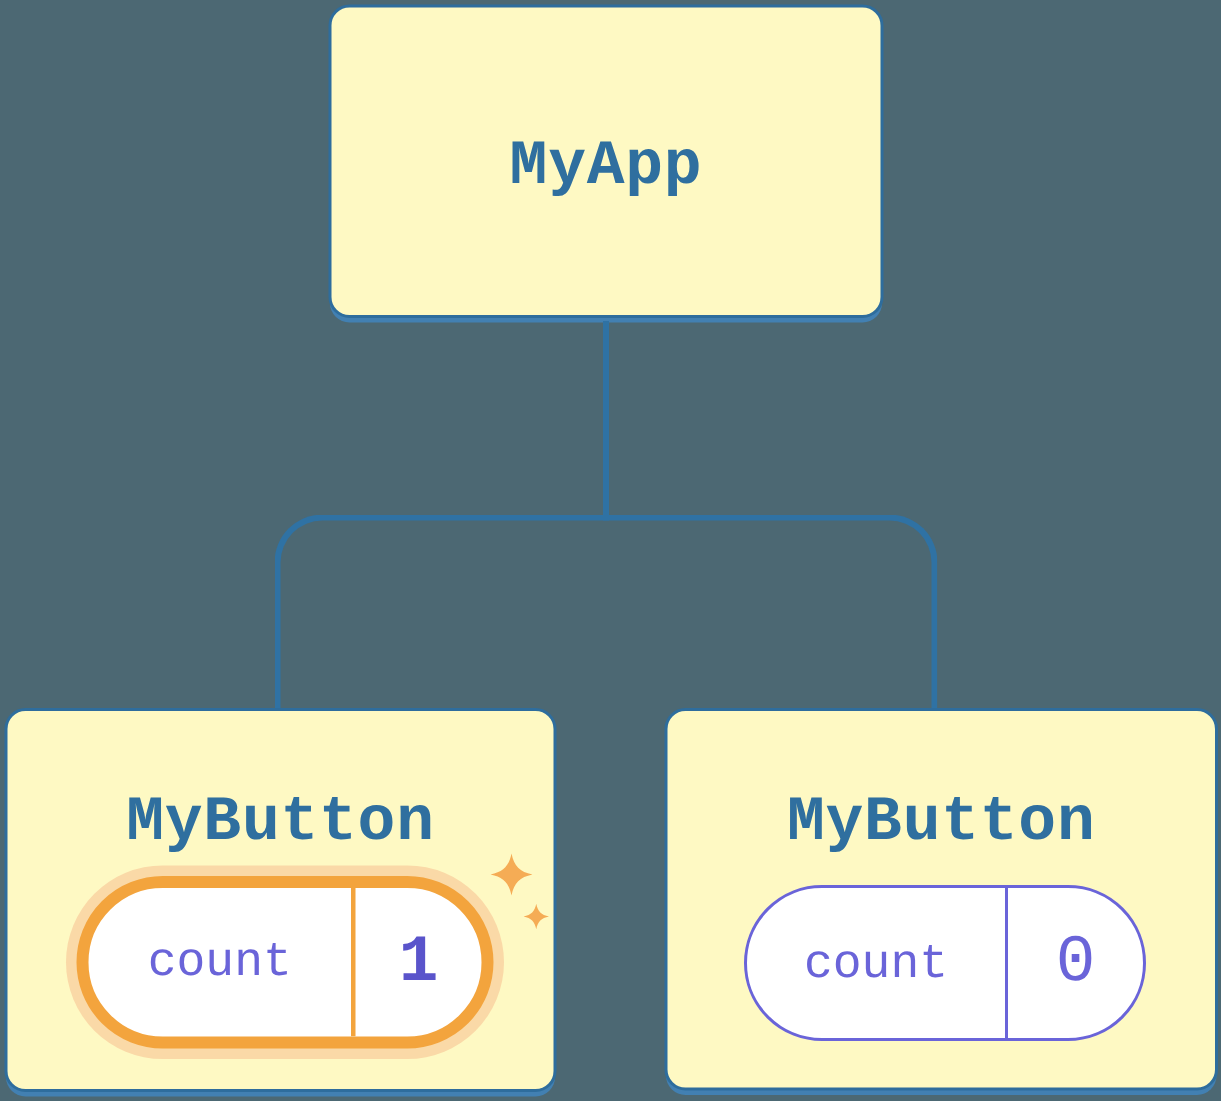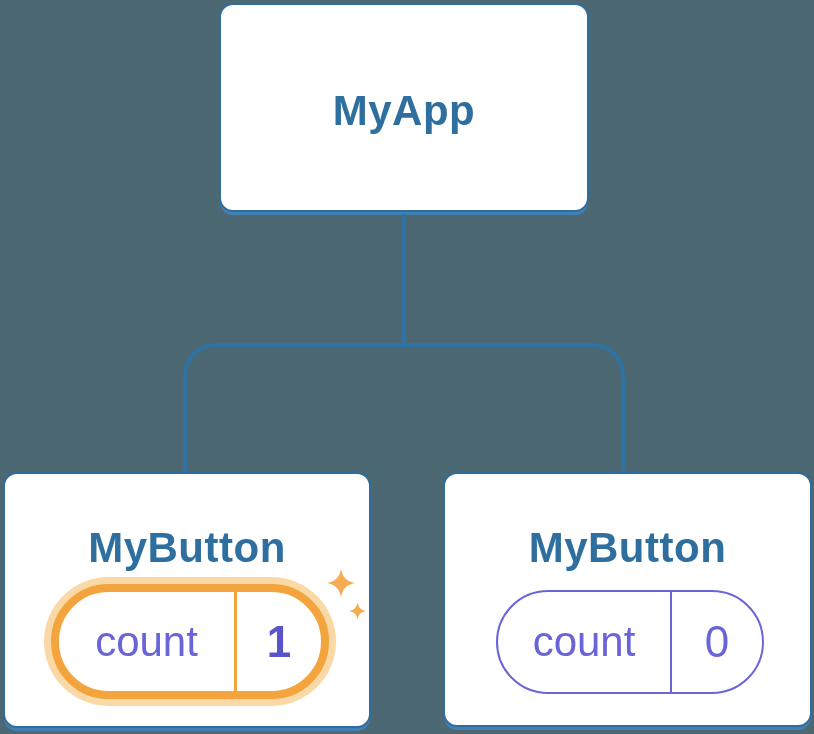--- a/index.html
+++ b/index.html
@@ -7,24 +7,25 @@
   body {
     position: relative;
     background: #4C6873;
     font-family: "Liberation Sans", sans-serif;
     overflow: hidden;
   }
 
   
   .card {
     position: absolute;
-    background: #ffffff;
+    background: #fef9c3;
     border: 2px solid #2E6D9D;
     border-radius: 14px;
     box-shadow: 0 4px 0 -1px #4280B2;
+    font-family: Liberation Mono, monospace;
   }
   .card-title {
     position: absolute;
     left: 0;
     width: 100%;
     text-align: center;
     color: #2F6F9F;
     font-weight: 700;
     font-size: 42px;
     letter-spacing: 0.5px;
@@ -57,21 +58,21 @@
   
   .pill {
     position: absolute;
     background: #ffffff;
     display: flex;
     align-items: stretch;
     overflow: hidden;
   }
   .pill-key {
     display: flex; align-items: center; justify-content: center;
-    font-size: 42px;
+    font-size: 32px;
     color: #6A64D9;
     text-align: center;
   }
   .pill-value {
     flex: 1;
     display: flex; align-items: center; justify-content: center;
     font-size: 44px;
     color: #6A64D9;
   }
 

